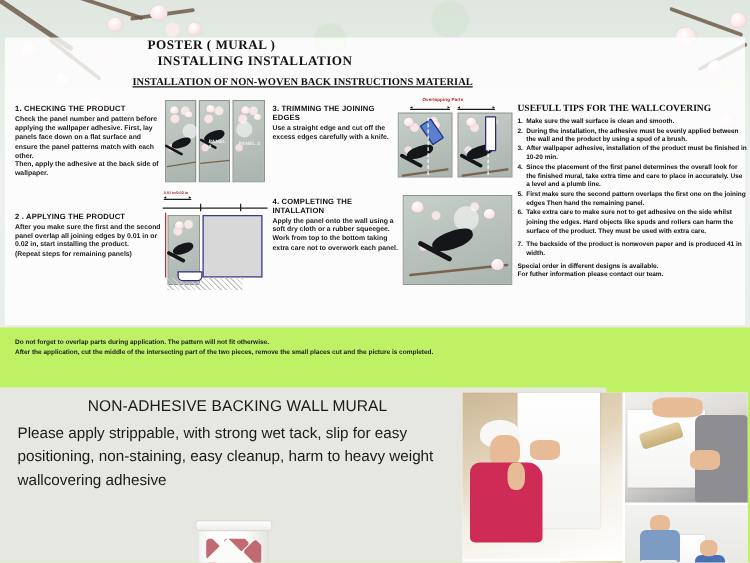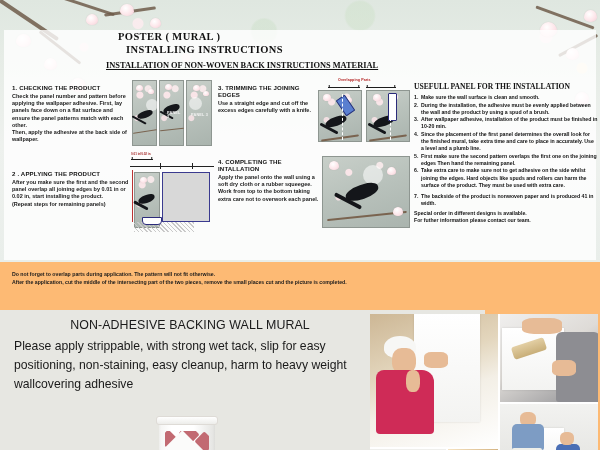--- a/index.html
+++ b/index.html
@@ -1,21 +1,21 @@
 <!DOCTYPE html>
 <html><head>
 <meta charset="utf-8">
 <style>
   html,body{margin:0;padding:0;}
   body{
     width:600px;height:450px;overflow:hidden;
     font-family:"Liberation Sans",sans-serif;
     background:#e9ecea;
   }
-  #page{position:relative;width:600px;height:450px;overflow:hidden;background:#fdba74;text-decoration:underline;}
+  #page{position:relative;width:600px;height:450px;overflow:hidden;background:#bef264;text-decoration:underline;}
 
   
   .sheet{
     position:absolute;left:0;top:0;width:600px;height:262px;
     background:
       radial-gradient(circle at 14% 18%, rgba(255,228,232,.75) 0 4px, transparent 5px),
       radial-gradient(circle at 23% 9%, rgba(255,236,240,.8) 0 5px, transparent 6px),
       radial-gradient(circle at 31% 22%, rgba(255,225,230,.7) 0 4px, transparent 5px),
       radial-gradient(circle at 6% 42%, rgba(255,232,236,.7) 0 5px, transparent 6px),
       radial-gradient(circle at 91% 14%, rgba(255,228,234,.8) 0 6px, transparent 7px),
@@ -159,21 +159,21 @@
     <div class="petal" style="left:540px;top:22px;width:17px;height:15px;"></div>
     <div class="petal" style="left:566px;top:48px;width:13px;height:12px;"></div>
     <div class="petal" style="left:584px;top:10px;width:13px;height:12px;"></div>
     <div class="petal" style="left:575px;top:92px;width:14px;height:13px;"></div>
   </div>
 
   <div class="card">
 
     <div class="card-head">
       <div class="ttl1">POSTER ( MURAL )</div>
-      <div class="ttl2">INSTALLING INSTRUCTIONS</div>
+      <div class="ttl2">INSTALLING INSTALLATION</div>
       <div class="ttl3">INSTALLATION OF NON-WOVEN BACK INSTRUCTIONS MATERIAL</div>
     </div>
 
     <div class="step" style="left:8px;top:54px;width:120px;">
       <h4>1. CHECKING THE PRODUCT</h4>
       <p style="white-space:pre-line;">Check the panel number and pattern before applying the wallpaper adhesive. First, lay panels face down on a flat surface and ensure the panel patterns match with each other.
 Then, apply the adhesive at the back side of wallpaper.</p>
     </div>
 
     <div class="step" style="left:8px;top:140px;width:120px;">
@@ -186,21 +186,21 @@
       <h4>3. TRIMMING THE JOINING EDGES</h4>
       <p>Use a straight edge and cut off the excess edges carefully with a knife.</p>
     </div>
 
     <div class="step" style="left:214px;top:128px;width:106px;">
       <h4>4. COMPLETING THE INTALLATION</h4>
       <p>Apply the panel onto the wall using a soft dry cloth or a rubber squeegee. Work from top to the bottom taking extra care not to overwork each panel.</p>
     </div>
 
     <div class="tips" style="left:410px;top:52px;">
-      <h4>USEFULL PANEL FOR THE INSTALLATION</h4>
+      <h4>USEFULL TIPS FOR THE WALLCOVERING</h4>
       <ol>
         <li><span class="n">1.</span><span>Make sure the wall surface is clean and smooth.</span></li>
         <li><span class="n">2.</span><span>During the installation, the adhesive must be evenly applied between the wall and the product by using a spud of a brush.</span></li>
         <li><span class="n">3.</span><span>After wallpaper adhesive, installation of the product must be finished in 10-20 min.</span></li>
         <li><span class="n">4.</span><span>Since the placement of the first panel determines the overall look for the finished mural, take extra time and care to place in accurately. Use a level and a plumb line.</span></li>
         <li><span class="n">5.</span><span>First make sure the second pattern overlaps the first one on the joining edges Then hand the remaining panel.</span></li>
         <li><span class="n">6.</span><span>Take extra care to make sure not to get adhesive on the side whilst joining the edges. Hard objects like spuds and rollers can harm the surface of the product. They must be used with extra care.</span></li>
         <li class="gap"><span class="n">7.</span><span>The backside of the product is nonwoven paper and is produced 41 in width.</span></li>
       </ol>
       <div style="margin-top:3px;">

